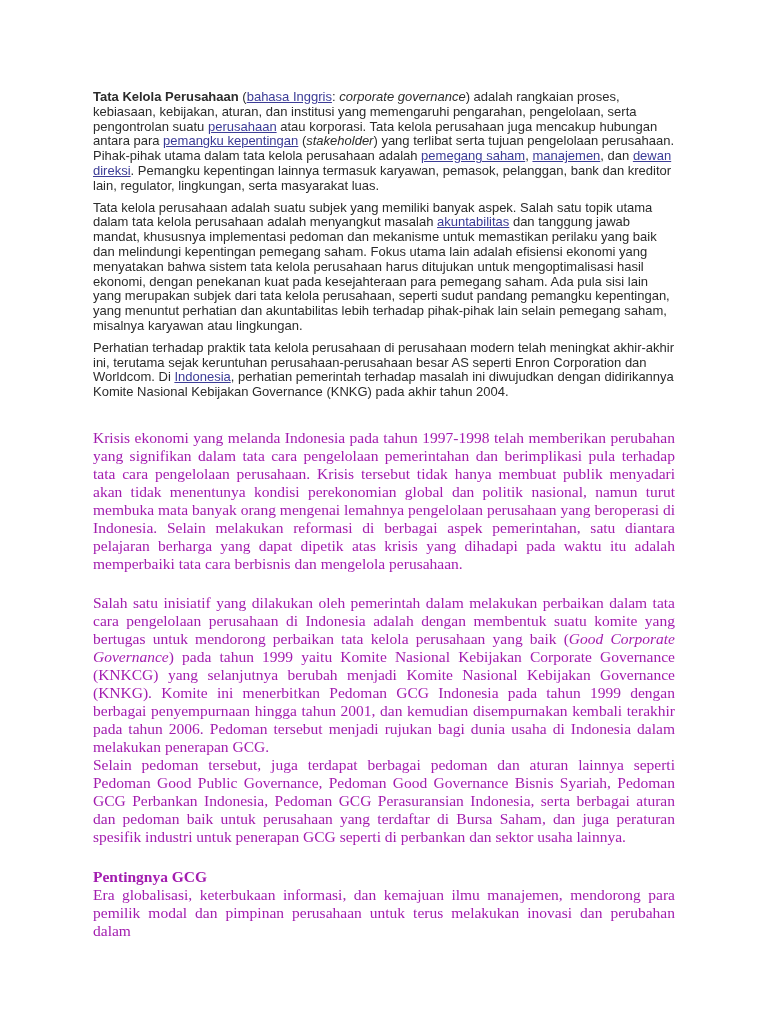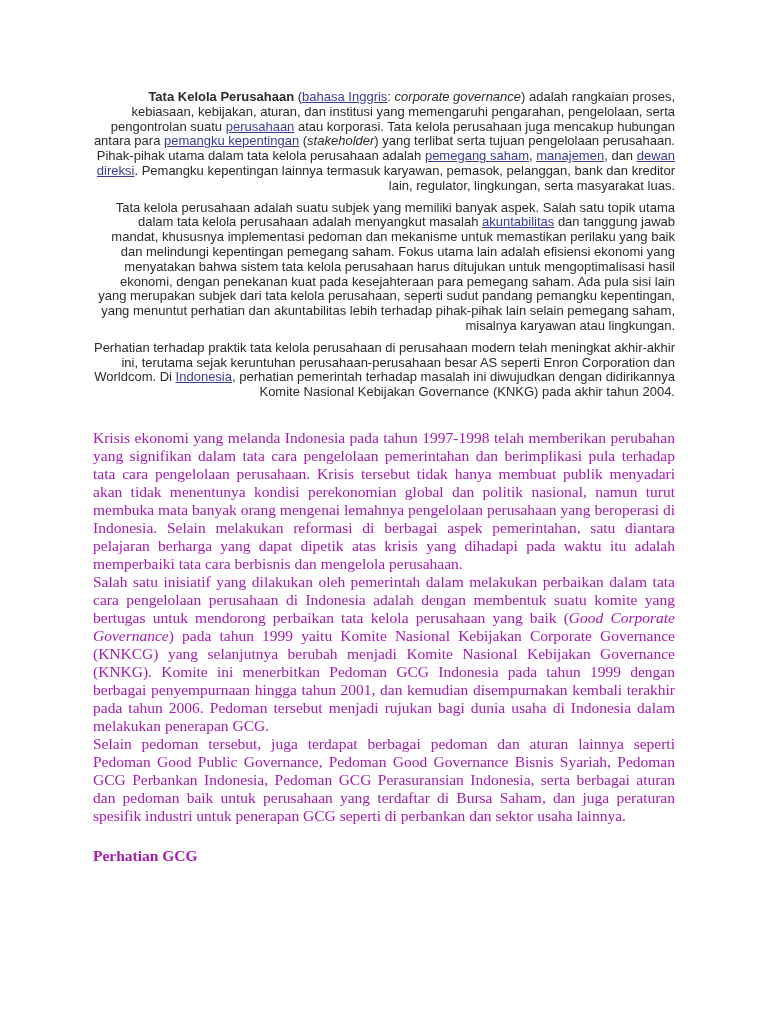--- a/index.html
+++ b/index.html
@@ -20,35 +20,35 @@
     top: 90px;
     width: 582px;
   }
   
   section.sans p {
     font-family: "Liberation Sans", "DejaVu Sans", sans-serif;
     font-size: 13px;
     line-height: 14.8px;
     color: #2b2b2b;
     margin: 0 0 7px 0;
-    text-align: right;
+    text-align: left;
   }
   
   section.serif {
     margin-top: 29px;
   }
   section.serif p {
     font-family: "Liberation Serif", "DejaVu Serif", serif;
     font-size: 15.5px;
     line-height: 18px;
     color: #a21caf;
     margin: 0;
     text-align: justify;
   }
-  section.serif p.gap-before { }
+  section.serif p.gap-before { margin-top: 21px; }
   section.serif p.heading {
     font-weight: bold;
     text-align: left;
     margin-top: 22px;
   }
   section.serif p.justify-last { text-align-last: justify; }
   .seg-b { font-weight: bold; }
   .seg-i { font-style: italic; }
   a.seg-link {
     text-decoration: underline;
@@ -62,16 +62,17 @@
   <div class="content" id="doc-content" style="color: rgb(43, 43, 43);">
       <section class="sans">
         <p class=""><span class="seg-b">Tata Kelola Perusahaan</span><span> (</span><a class="seg-link" href="#" style="color: rgb(59, 59, 150);">bahasa Inggris</a><span>: </span><span class="seg-i">corporate governance</span><span>) adalah rangkaian proses, kebiasaan, kebijakan, aturan, dan institusi yang memengaruhi pengarahan, pengelolaan, serta pengontrolan suatu </span><a class="seg-link" href="#" style="color: rgb(59, 59, 150);">perusahaan</a><span> atau korporasi. Tata kelola perusahaan juga mencakup hubungan antara para </span><a class="seg-link" href="#" style="color: rgb(59, 59, 150);">pemangku kepentingan</a><span> (</span><span class="seg-i">stakeholder</span><span>) yang terlibat serta tujuan pengelolaan perusahaan. Pihak-pihak utama dalam tata kelola perusahaan adalah </span><a class="seg-link" href="#" style="color: rgb(59, 59, 150);">pemegang saham</a><span>, </span><a class="seg-link" href="#" style="color: rgb(59, 59, 150);">manajemen</a><span>, dan </span><a class="seg-link" href="#" style="color: rgb(59, 59, 150);">dewan direksi</a><span>. Pemangku kepentingan lainnya termasuk karyawan, pemasok, pelanggan, bank dan kreditor lain, regulator, lingkungan, serta masyarakat luas.</span></p>
         <p class=""><span>Tata kelola perusahaan adalah suatu subjek yang memiliki banyak aspek. Salah satu topik utama dalam tata kelola perusahaan adalah menyangkut masalah </span><a class="seg-link" href="#" style="color: rgb(59, 59, 150);">akuntabilitas</a><span> dan tanggung jawab mandat, khususnya implementasi pedoman dan mekanisme untuk memastikan perilaku yang baik dan melindungi kepentingan pemegang saham. Fokus utama lain adalah efisiensi ekonomi yang menyatakan bahwa sistem tata kelola perusahaan harus ditujukan untuk mengoptimalisasi hasil ekonomi, dengan penekanan kuat pada kesejahteraan para pemegang saham. Ada pula sisi lain yang merupakan subjek dari tata kelola perusahaan, seperti sudut pandang pemangku kepentingan, yang menuntut perhatian dan akuntabilitas lebih terhadap pihak-pihak lain selain pemegang saham, misalnya karyawan atau lingkungan.</span></p>
         <p class=""><span>Perhatian terhadap praktik tata kelola perusahaan di perusahaan modern telah meningkat akhir-akhir ini, terutama sejak keruntuhan perusahaan-perusahaan besar AS seperti Enron Corporation dan Worldcom. Di </span><a class="seg-link" href="#" style="color: rgb(59, 59, 150);">Indonesia</a><span>, perhatian pemerintah terhadap masalah ini diwujudkan dengan didirikannya Komite Nasional Kebijakan Governance (KNKG) pada akhir tahun 2004.</span></p>
       </section>
       <section class="serif">
         <p class=""><span>Krisis ekonomi yang melanda Indonesia pada tahun 1997-1998 telah memberikan perubahan yang signifikan dalam tata cara pengelolaan pemerintahan dan berimplikasi pula terhadap tata cara pengelolaan perusahaan. Krisis tersebut tidak hanya membuat publik menyadari akan tidak menentunya kondisi perekonomian global dan politik nasional, namun turut membuka mata banyak orang mengenai lemahnya pengelolaan perusahaan yang beroperasi di Indonesia. Selain melakukan reformasi di berbagai aspek pemerintahan, satu diantara pelajaran berharga yang dapat dipetik atas krisis yang dihadapi pada waktu itu adalah memperbaiki tata cara berbisnis dan mengelola perusahaan.</span></p>
         <p class="gap-before"><span>Salah satu inisiatif yang dilakukan oleh pemerintah dalam melakukan perbaikan dalam tata cara pengelolaan perusahaan di Indonesia adalah dengan membentuk suatu komite yang bertugas untuk mendorong perbaikan tata kelola perusahaan yang baik (</span><span class="seg-i">Good Corporate Governance</span><span>) pada tahun 1999 yaitu Komite Nasional Kebijakan Corporate Governance (KNKCG) yang selanjutnya berubah menjadi Komite Nasional Kebijakan Governance (KNKG). Komite ini menerbitkan Pedoman GCG Indonesia pada tahun 1999 dengan berbagai penyempurnaan hingga tahun 2001, dan kemudian disempurnakan kembali terakhir pada tahun 2006. Pedoman tersebut menjadi rujukan bagi dunia usaha di Indonesia dalam melakukan penerapan GCG.</span></p>
         <p class=""><span>Selain pedoman tersebut, juga terdapat berbagai pedoman dan aturan lainnya seperti Pedoman Good Public Governance, Pedoman Good Governance Bisnis Syariah, Pedoman GCG Perbankan Indonesia, Pedoman GCG Perasuransian Indonesia, serta berbagai aturan dan pedoman baik untuk perusahaan yang terdaftar di Bursa Saham, dan juga peraturan spesifik industri untuk penerapan GCG seperti di perbankan dan sektor usaha lainnya.</span></p>
-        <p class="gap-before heading"><span>Perhatian GCG</span></p>
+        <p class="gap-before heading"><span>Pentingnya GCG</span></p>
+        <p class="justify-last"><span>Era globalisasi, keterbukaan informasi, dan kemajuan ilmu manajemen, mendorong para pemilik modal dan pimpinan perusahaan untuk terus melakukan inovasi dan perubahan dalam</span></p>
       </section>
     </div>
 </div>
 
 </body></html>

